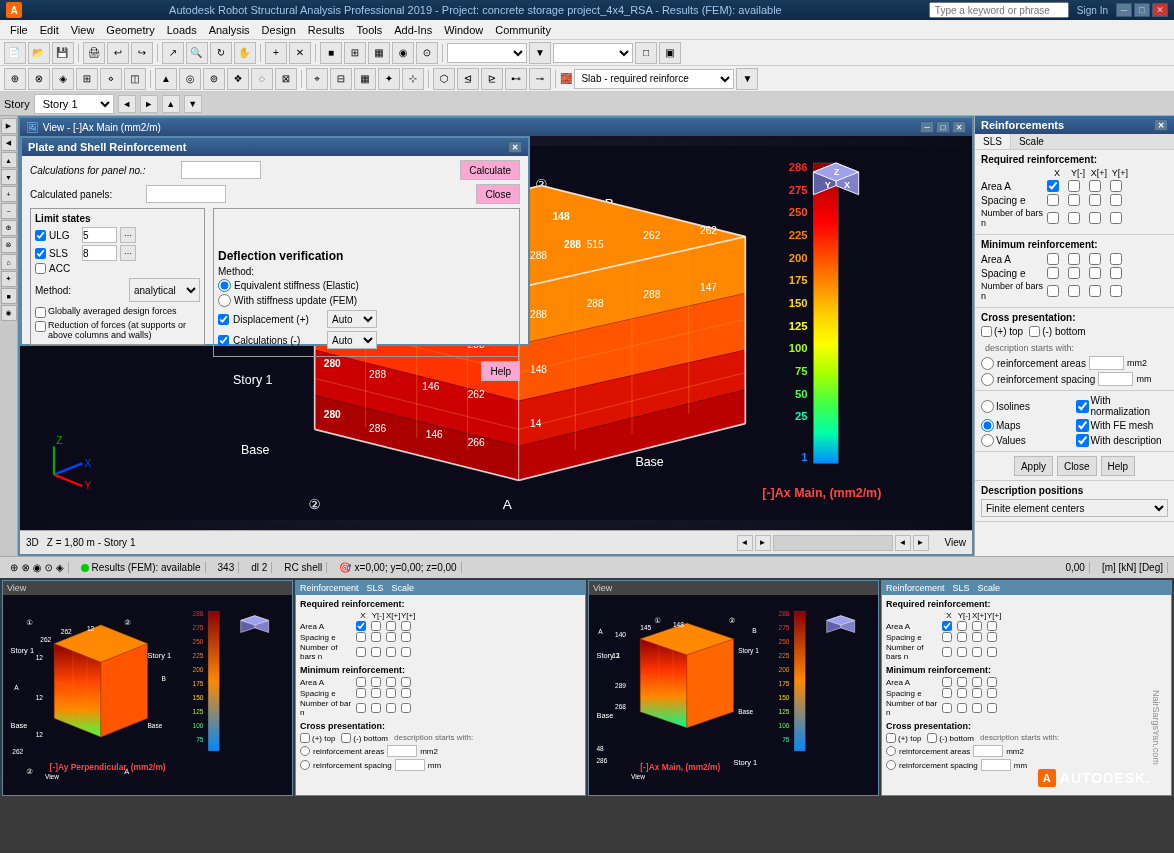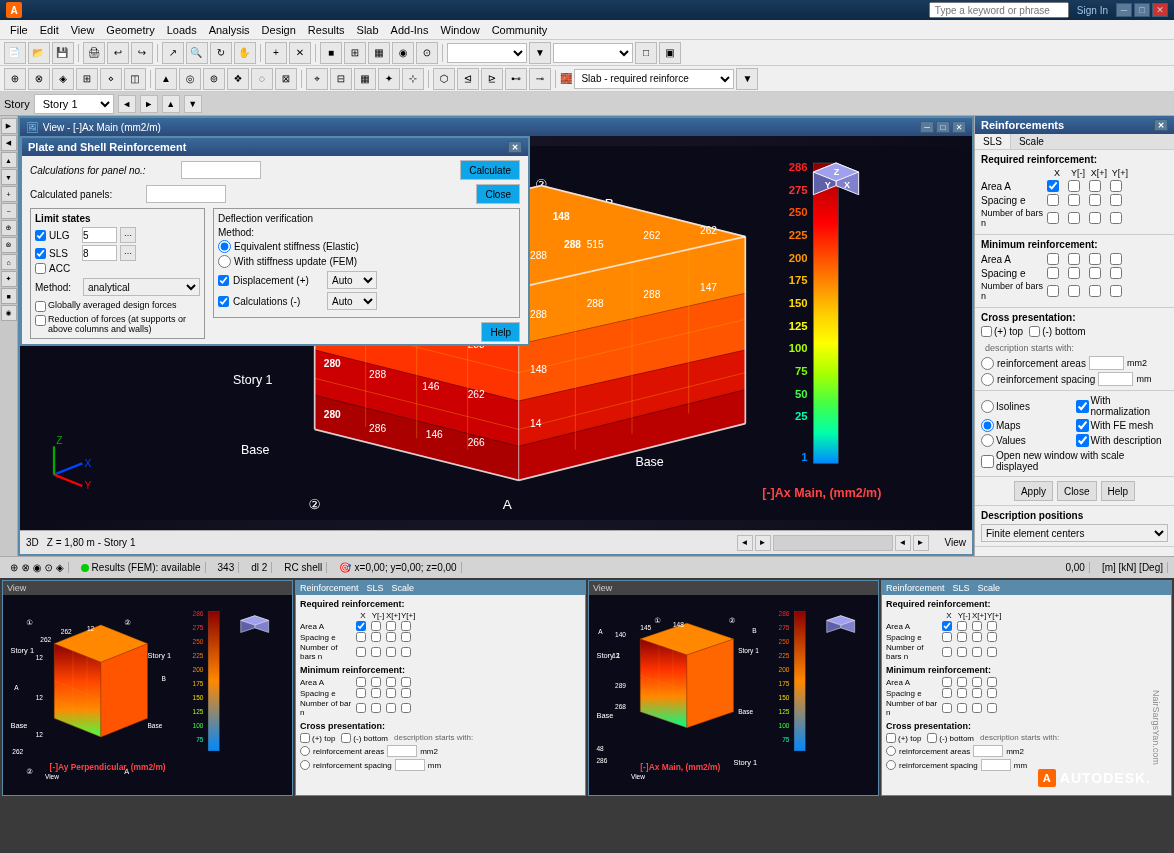--- a/index.html
+++ b/index.html
@@ -171,21 +171,21 @@
       display: flex;
       align-items: center;
       padding: 0 6px;
       font-size: 11px;
       font-weight: bold;
       justify-content: space-between;
     }
     .dialog-content { padding: 6px; display: flex; flex-direction: column; gap: 4px; }
     .dialog-row { display: flex; align-items: center; gap: 6px; }
     .dialog-input { height: 18px; border: 1px solid #bbb; background: white; font-size: 10px; padding: 0 2px; }
-    .dialog-btn { height: 20px; border: 1px solid #bbb; background: #0ea5e9; font-size: 10px; cursor: pointer; padding: 0 8px; }
+    .dialog-btn { height: 20px; border: 1px solid #bbb; background: #f9a8d4; font-size: 10px; cursor: pointer; padding: 0 8px; }
 
     
     #statusbar {
       background: #d4d4d4;
       height: 22px;
       display: flex;
       align-items: center;
       padding: 0 6px;
       font-size: 10px;
       gap: 8px;
@@ -226,41 +226,42 @@
 
     select { font-size: 10px; }
   </style>
 </head>
 <body>
 
 <div id="titlebar">
   <div style="display:flex;align-items:center;gap:4px;">
     <div style="width:16px;height:16px;background:#ff6600;border-radius:2px;display:flex;align-items:center;justify-content:center;font-size:10px;color:white;font-weight:bold;">A</div>
   </div>
+  <div class="title">Autodesk Robot Structural Analysis Professional 2019 - Project: concrete storage project_4x4_RSA - Results (FEM): available</div>
   <div style="display:flex;align-items:center;gap:8px;">
     <input type="text" style="width: 140px; height: 16px; font-size: 10px; padding: 0px 4px;" placeholder="Type a keyword or phrase">
     <span style="color:#a0c4e8;font-size:10px;cursor:pointer;">Sign In</span>
     <div class="win-controls">
       <div class="win-btn">─</div>
       <div class="win-btn">□</div>
       <div class="win-btn" style="background:#cc3333;">✕</div>
     </div>
   </div>
 </div>
 
 <div id="menubar">
   <span class="menu-item">File</span>
   <span class="menu-item">Edit</span>
   <span class="menu-item">View</span>
   <span class="menu-item">Geometry</span>
   <span class="menu-item">Loads</span>
   <span class="menu-item">Analysis</span>
   <span class="menu-item">Design</span>
   <span class="menu-item">Results</span>
-  <span class="menu-item">Slab</span>
+  <span class="menu-item">Tools</span>
   <span class="menu-item">Add-Ins</span>
   <span class="menu-item">Window</span>
   <span class="menu-item">Community</span>
 </div>
 
 <div class="toolbar-row">
   <div class="tb-btn">📄</div>
   <div class="tb-btn">📂</div>
   <div class="tb-btn">💾</div>
   <div class="tb-sep"></div>
@@ -571,40 +572,40 @@
                 <label style="font-size:10px;min-width:30px;">SLS</label>
                 <input type="text" style="width: 35px; height: 16px; border: 1px solid rgb(187, 187, 187); font-size: 10px;" value="8">
                 <div class="tb-btn" style="width:16px;height:16px;font-size:8px;">⋯</div>
               </div>
               <div style="display:flex;align-items:center;gap:3px;margin:2px 0;">
                 <input type="checkbox" style="width: 11px; height: 11px;">
                 <label style="font-size:10px;">ACC</label>
               </div>
               <div style="display:flex;align-items:center;gap:3px;margin-top:4px;">
                 <label style="font-size:10px;min-width:45px;">Method:</label>
-                <select style="height:18px;font-size:10px;border:1px solid #bbb;flex:1;">
+                <select style="height:24px;font-size:10px;border:1px solid #bbb;flex:1;margin-left:46px;">
                   <option>analytical</option>
                 </select>
               </div>
               <div style="margin-top:4px;">
                 <label style="font-size:9px;display:flex;align-items:flex-start;gap:2px;">
                   <input type="checkbox" style="width: 11px; height: 11px; margin-top: 1px;">
                   <span>Globally averaged design forces</span>
                 </label>
                 <label style="font-size:9px;display:flex;align-items:flex-start;gap:2px;margin-top:2px;">
                   <input type="checkbox" style="width: 11px; height: 11px; margin-top: 1px;">
                   <span>Reduction of forces (at supports or above columns and walls)</span>
                 </label>
               </div>
             </div>
           </div>
 
           <div style="flex:1;">
             <div style="border:1px solid #999;padding:4px;">
-              <div style="font-size:10px;font-weight:normal;margin-bottom:3px;">Deflection verification</div>
+              <div style="font-size:12px;font-weight:bold;margin-bottom:3px;margin-top:36px;">Deflection verification</div>
               <div style="font-size:10px;margin-bottom:2px;">Method:</div>
               <label style="font-size:10px;display:flex;align-items:center;gap:3px;margin:2px 0;">
                 <input type="radio" name="defl-method" checked="" style="">
                 <span>Equivalent stiffness (Elastic)</span>
               </label>
               <label style="font-size:10px;display:flex;align-items:center;gap:3px;margin:2px 0;">
                 <input type="radio" name="defl-method" style="">
                 <span>With stiffness update (FEM)</span>
               </label>
               <div style="display:flex;align-items:center;gap:4px;margin:3px 0;">
@@ -759,24 +760,20 @@
           </label>
           <label style="font-size:10px;display:flex;align-items:center;gap:2px;">
             <input type="radio" name="display-type" style="">
             <span>Values</span>
           </label>
           <label style="font-size:10px;display:flex;align-items:center;gap:2px;">
             <input type="checkbox" checked="" style="">
             <span>With description</span>
           </label>
         </div>
-        <label style="font-size:10px;display:flex;align-items:center;gap:2px;margin-top:3px;">
-          <input type="checkbox" style="">
-          <span>Open new window with scale displayed</span>
-        </label>
       </div>
 
       <div class="panel-section">
         <div style="display:flex;gap:4px;justify-content:center;">
           <button class="panel-btn">Apply</button>
           <button class="panel-btn">Close</button>
           <button class="panel-btn">Help</button>
         </div>
       </div>
 

